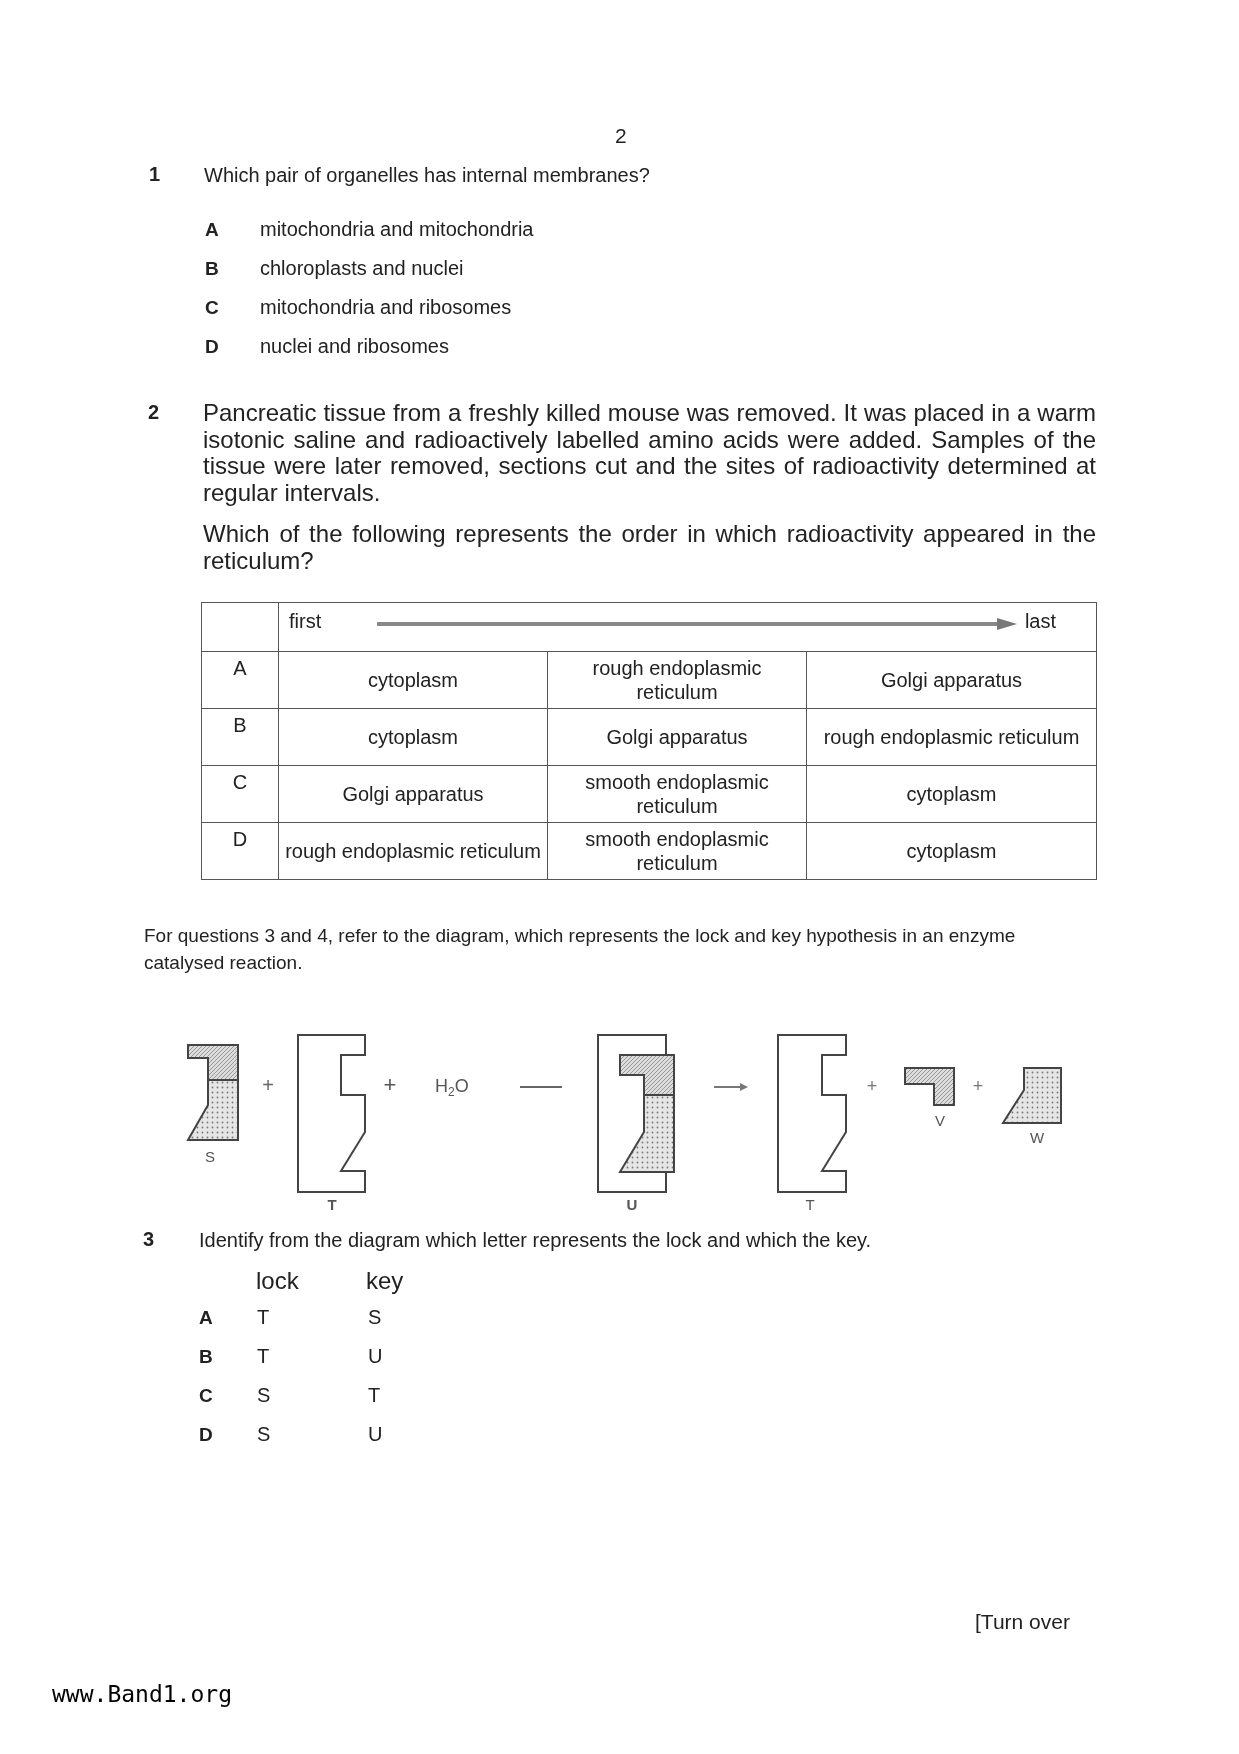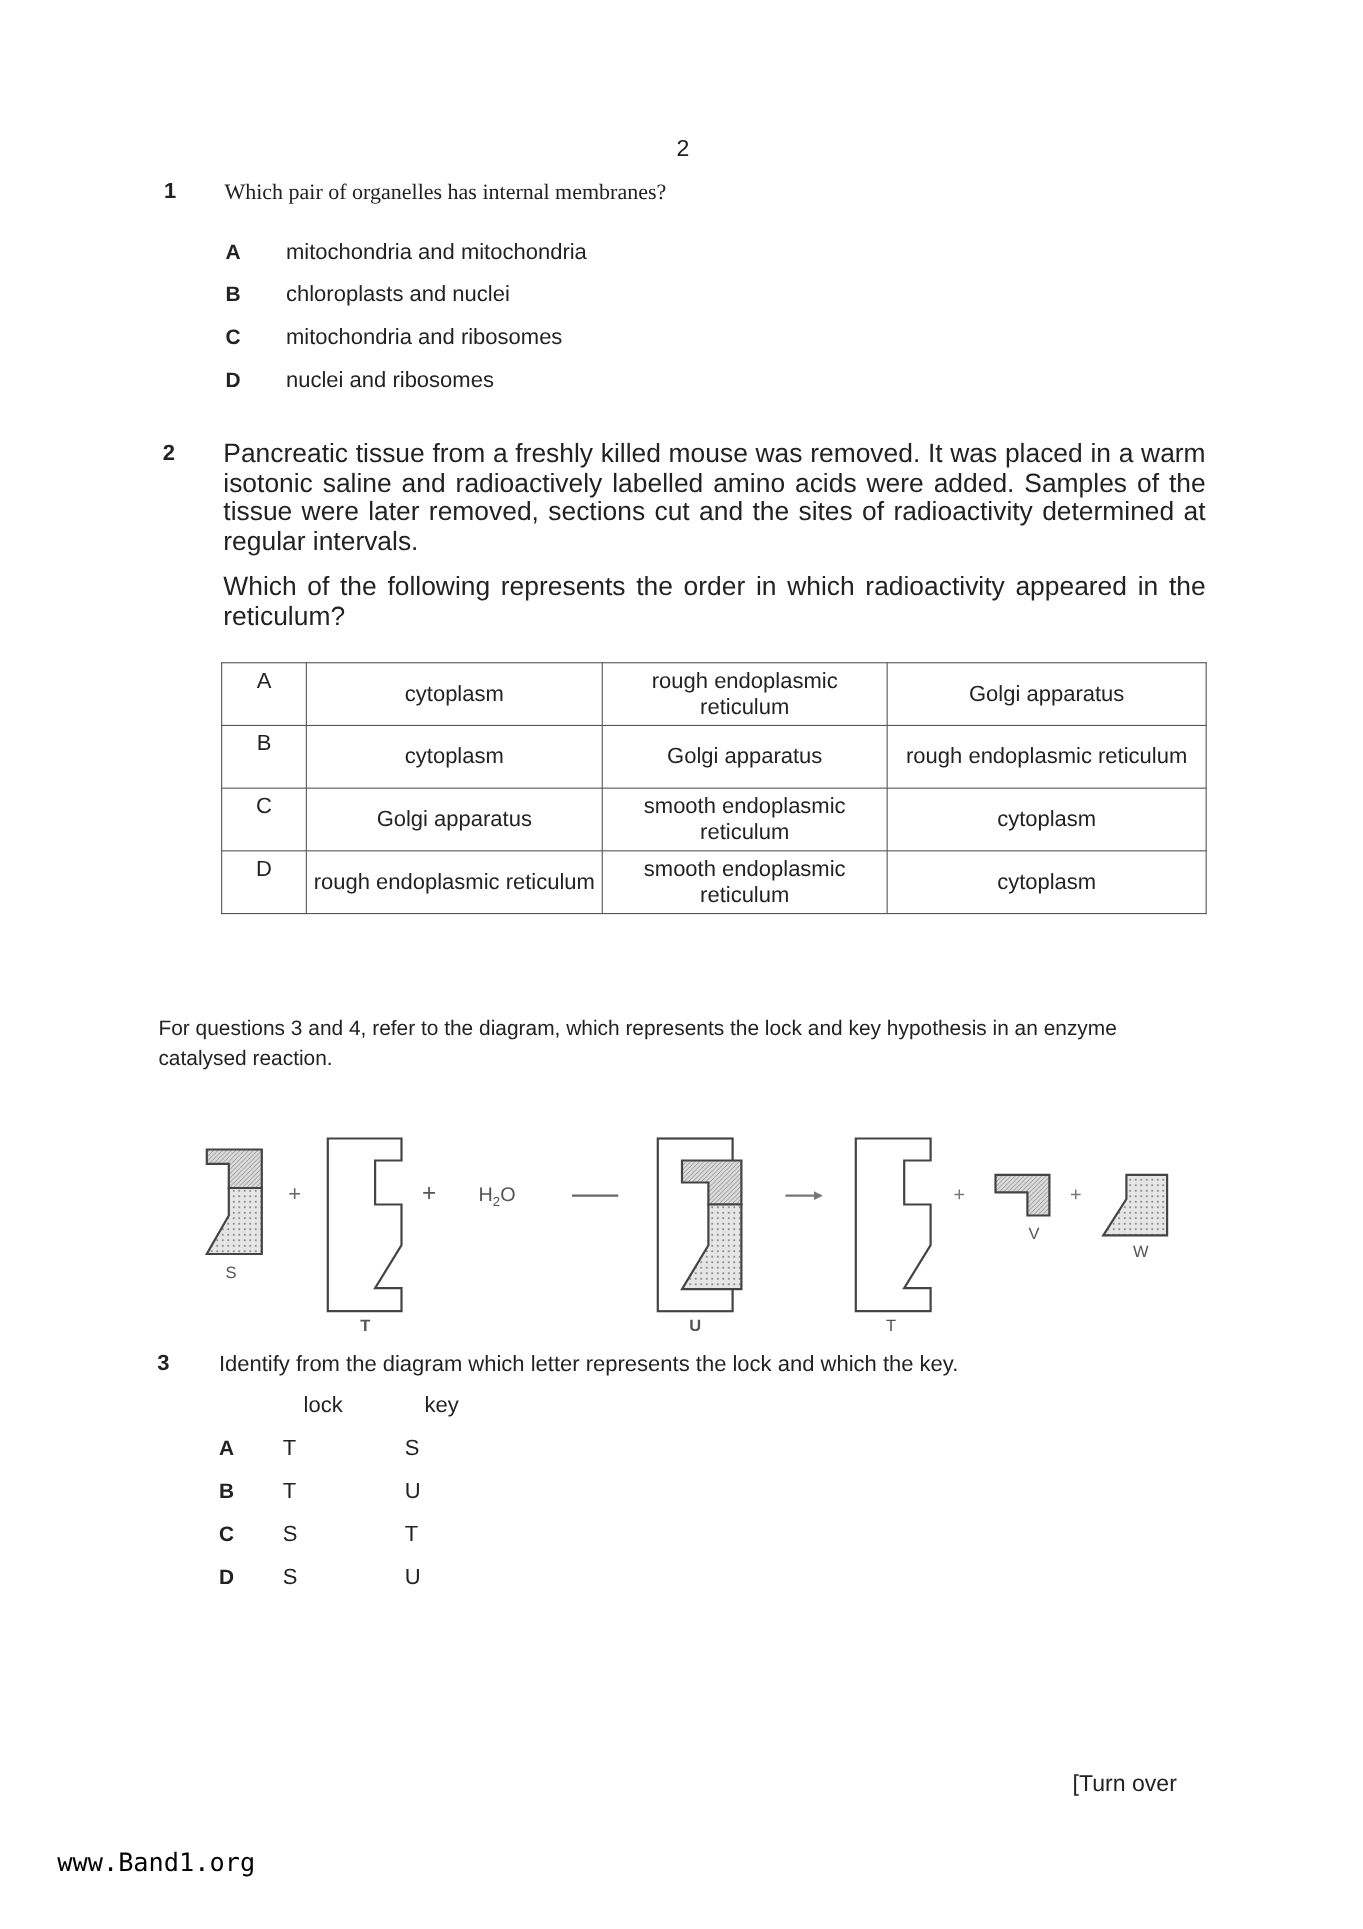--- a/index.html
+++ b/index.html
@@ -27,34 +27,34 @@
   .hdr-first { position:absolute; left:10px; top:4px; font-size:20px; }
   .hdr-last { position:absolute; right:40px; top:4px; font-size:20px; }
   .hdr-arrow { position:absolute; left:98px; top:13px; width:640px; height:12px; }
 
   .intro { left:144px; top:922px; width:952px; font-size:19px; line-height:27px; }
 
   .diagram { left:180px; top:1020px; width:900px; height:190px; }
   .dlabel { font-size:15px; fill:#555; font-family:"Liberation Sans", sans-serif; }
 
   .q3 { top:1228px; }
-  .colhdr { font-size:20px;margin-left:20px; }
+  .colhdr { font-size:24px; }
   .lk { font-size:20px; }
 
   .turnover { left:975px; top:1610px; font-size:21px; }
   .watermark { left:52px; top:1681px; font-size:23px; font-family:"DejaVu Sans Mono", monospace; color:#000000; }
 </style>
 </head>
 <body>
 
 <div class="abs pagenum">2</div>
 
 <div>
   <div class="abs qnum" style="left:149px;top:163px;">1</div>
-  <div class="abs qtext" style="left:204px;top:162px;font-family:Liberation Serif, serif;">Which pair of organelles has internal membranes?</div>
+  <div class="abs qtext" style="left:204px;top:162px;">Which pair of organelles has internal membranes?</div>
 
   <div class="abs optletter" style="left:205px;top:219px;">A</div>
   <div class="abs opttext" style="left:260px;top:218px;">mitochondria and mitochondria</div>
 
   <div class="abs optletter" style="left:205px;top:258px;">B</div>
   <div class="abs opttext" style="left:260px;top:257px;">chloroplasts and nuclei</div>
 
   <div class="abs optletter" style="left:205px;top:297px;">C</div>
   <div class="abs opttext" style="left:260px;top:296px;">mitochondria and ribosomes</div>
 
@@ -62,20 +62,33 @@
   <div class="abs opttext" style="left:260px;top:335px;">nuclei and ribosomes</div>
 </div>
 
 <div>
   <div class="abs qnum" style="left:148px;top:401px;">2</div>
   <div class="abs para" style="top:400px;">Pancreatic tissue from a freshly killed mouse was removed.  It was placed in a warm isotonic saline and radioactively labelled amino acids were added. Samples of the tissue were later removed, sections cut and the sites of radioactivity determined at regular intervals.</div>
   <div class="abs para" style="top:521px;">Which of the following represents the order in which radioactivity appeared in the reticulum?</div>
 
   <table class="order">
     <tbody>
+        <tr class="hdr">
+      <td class="letter"></td>
+      <td colspan="3" style="padding:0;text-align:left;">
+        <div class="hdr-cell">
+          <span class="hdr-first">first</span>
+          <svg class="hdr-arrow" viewBox="0 0 640 12" preserveAspectRatio="none">
+            <line x1="0" y1="6" x2="622" y2="6" stroke="#888" stroke-width="4"></line>
+            <polygon points="620,0 640,6 620,12" fill="#777"></polygon>
+          </svg>
+          <span class="hdr-last">last</span>
+        </div>
+      </td>
+    </tr>
     <tr class="row">
       <td class="letter">A</td>
       <td style="width:260px;">cytoplasm</td>
       <td style="width:250px;">rough endoplasmic reticulum</td>
       <td>Golgi apparatus</td>
     </tr>
     <tr class="row">
       <td class="letter">B</td>
       <td>cytoplasm</td>
       <td>Golgi apparatus</td>

